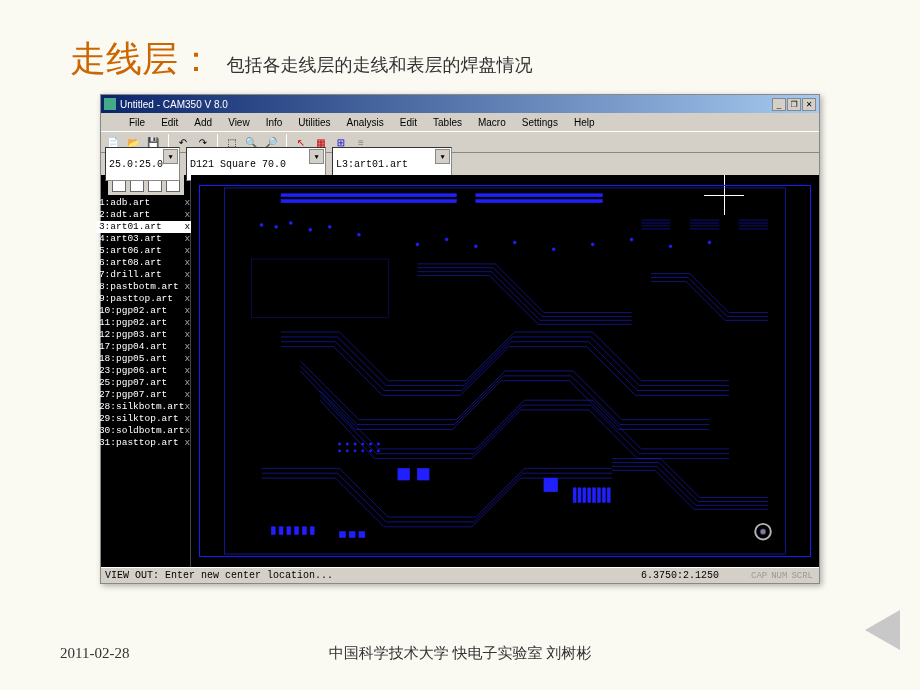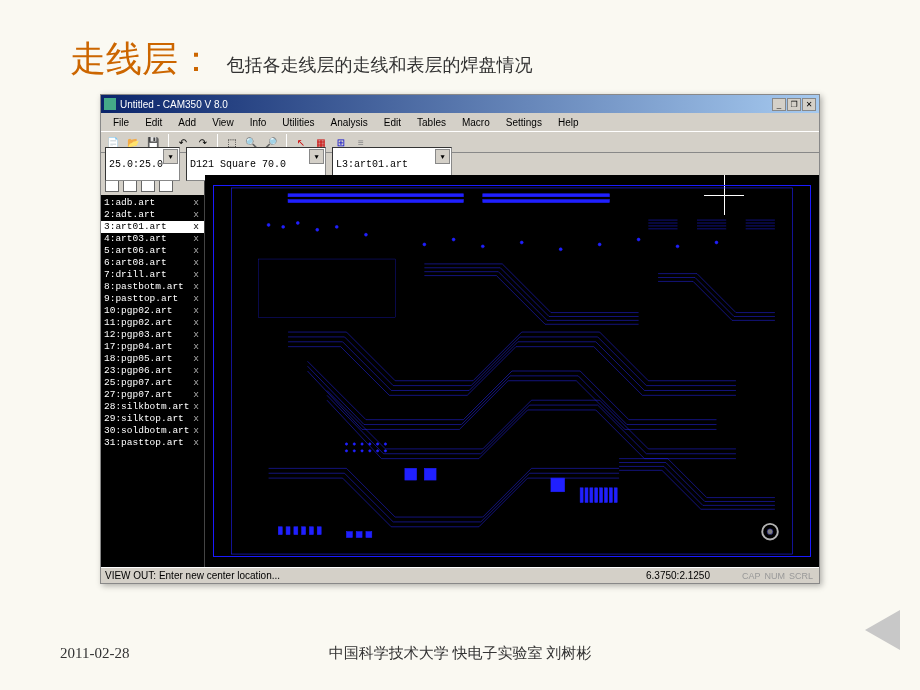--- a/index.html
+++ b/index.html
@@ -65,21 +65,21 @@
       align-items: center;
       justify-content: center;
       font-family: "Marlett", sans-serif;
       color: #000;
     }
     .menubar {
       height: 18px;
       background: #d4d0c8;
       display: flex;
       align-items: center;
-      padding: 0 4px;
+      padding: 0 20px;
       font-size: 10px;
       font-family: Tahoma, sans-serif;
       color: #000;
       gap: 0;
     }
     .menu-item { padding: 2px 8px; cursor: default; }
     .toolbar {
       height: 22px;
       background: #d4d0c8;
       border-top: 1px solid #fff;
@@ -144,25 +144,26 @@
     .combo-coord { width: 75px; }
     .combo-dcode { width: 140px; }
     .combo-layer { width: 120px; }
     .main-area {
       flex: 1;
       display: flex;
       background: #000;
       min-height: 0;
     }
     .left-panel {
-      width: 104px;
+      width: 90px;
       background: #000;
       border-right: 1px solid #444;
       display: flex;
       flex-direction: column;
+      align-items: center;
     }
     .panel-icons {
       height: 20px;
       background: #d4d0c8;
       display: flex;
       align-items: center;
       padding: 0 4px;
       gap: 4px;
     }
     .panel-icon {
@@ -225,21 +226,21 @@
     }
     .crosshair::before { left: 50%; top: 0; width: 1px; height: 40px; }
     .crosshair::after { top: 50%; left: 0; height: 1px; width: 40px; }
     .statusbar {
       height: 16px;
       background: #d4d0c8;
       border-top: 1px solid #fff;
       display: flex;
       align-items: center;
       font-size: 10px;
-      font-family: Liberation Sans, sans-serif;
+      font-family: Liberation Mono, monospace;
       padding: 0 4px;
     }
     .status-text { flex: 1; color: #000; }
     .status-coord { color: #000; padding: 0 30px; }
     .status-ind { color: #999; font-size: 9px; padding: 0 2px; }
     .slide-footer {
       position: absolute;
       bottom: 28px;
       left: 0;
       right: 0;

